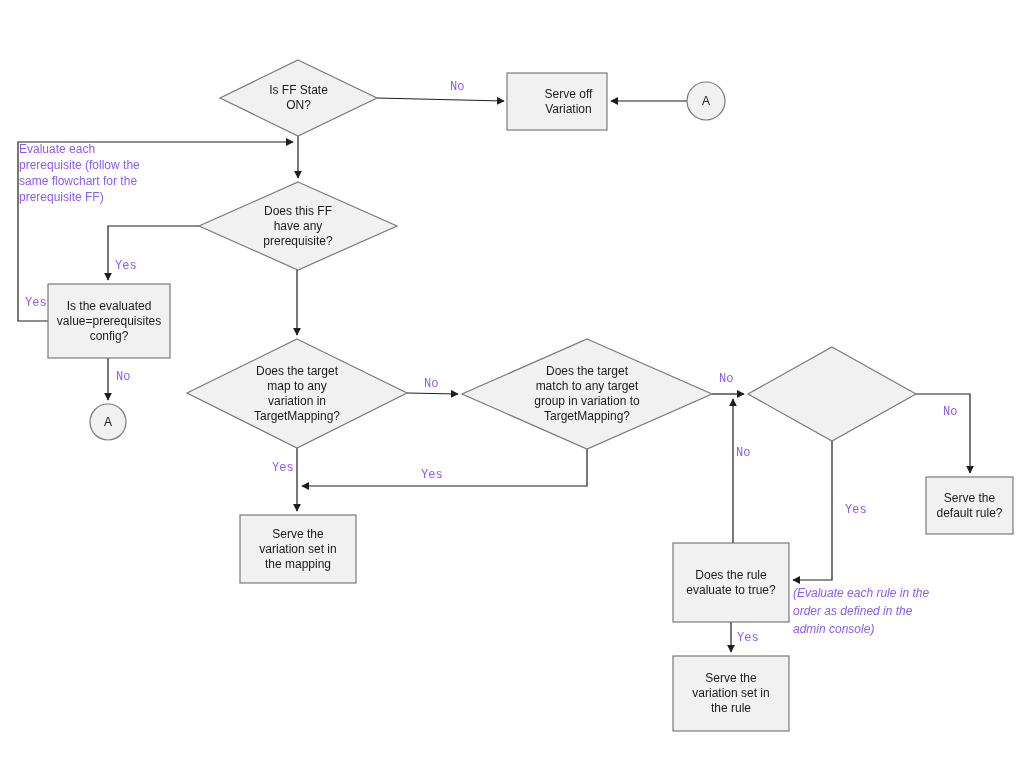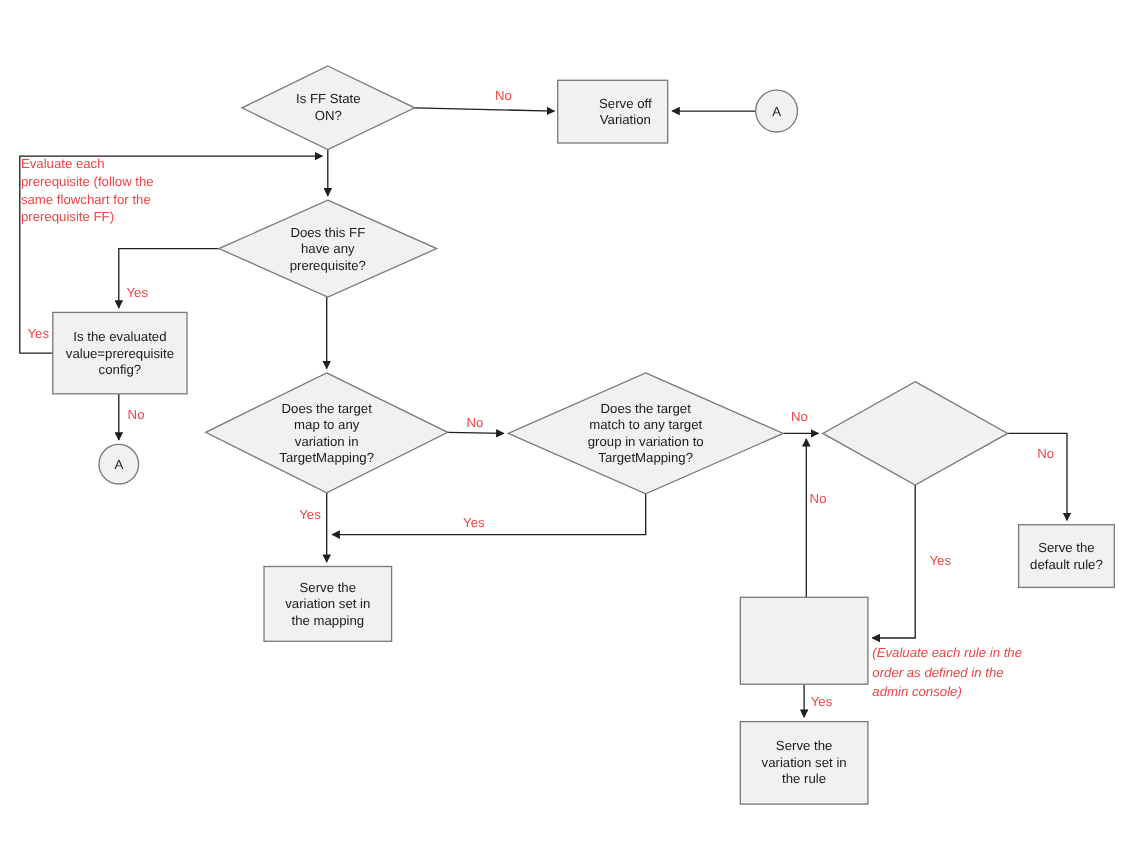--- a/index.html
+++ b/index.html
@@ -33,28 +33,29 @@
     white-space: pre-line;
     font-size: 12px;
     line-height: 15px;
     color: #1a1a1a;
     pointer-events: none;
   }
   .edge-label {
     position: absolute;
     font-size: 12px;
     line-height: 14px;
-    color: #ef4444;
+    color: #8b5cf6;
     pointer-events: none;
+    font-family: Liberation Mono, monospace;
   }
   .note {
     position: absolute;
     white-space: pre-line;
     font-size: 12px;
-    color: #ef4444;
+    color: #8b5cf6;
     text-align: left;
     pointer-events: none;
   }
   .note.prereq { left: 19px; top: 97px; width: 160px; line-height: 16px; }
   .note.rule   { left: 793px; top: 540px; width: 160px; line-height: 18px; font-style: italic; }
 </style>
 </head>
 <body>
 
 <div class="stage">
@@ -103,36 +104,38 @@
 
   <div class="node-label" style="left:220px; top:16px; width:157px; height:76px;">Is FF State
 ON?</div>
   <div class="node-label" style="left:507px; top:29px; width:123px; height:57px;">Serve off
 Variation</div>
   <div class="node-label" style="left:687px; top:38px; width:38px; height:38px;">A</div>
   <div class="node-label" style="left:199px; top:138px; width:198px; height:88px;">Does this FF
 have any
 prerequisite?</div>
   <div class="node-label" style="left:48px; top:240px; width:122px; height:74px;">Is the evaluated
-value=prerequisite
+value=prerequisites
 config?</div>
   <div class="node-label" style="left:90px; top:360px; width:36px; height:36px;">A</div>
   <div class="node-label" style="left:187px; top:295px; width:220px; height:109px;">Does the target
 map to any
 variation in
 TargetMapping?</div>
   <div class="node-label" style="left:462px; top:295px; width:250px; height:110px;">Does the target
 match to any target
 group in variation to
 TargetMapping?</div>
   <div class="node-label" style="left:240px; top:471px; width:116px; height:68px;">Serve the
 variation set in
 the mapping</div>
   <div class="node-label" style="left:926px; top:433px; width:87px; height:57px;">Serve the
 default rule?</div>
+  <div class="node-label" style="left:673px; top:499px; width:116px; height:79px;">Does the rule
+evaluate to true?</div>
   <div class="node-label" style="left:673px; top:612px; width:116px; height:75px;">Serve the
 variation set in
 the rule</div>
 
   <div class="edge-label" style="left:450px; top:36px;">No</div>
   <div class="edge-label" style="left:25px; top:252px;">Yes</div>
   <div class="edge-label" style="left:115px; top:215px;">Yes</div>
   <div class="edge-label" style="left:116px; top:326px;">No</div>
   <div class="edge-label" style="left:424px; top:333px;">No</div>
   <div class="edge-label" style="left:272px; top:417px;">Yes</div>

